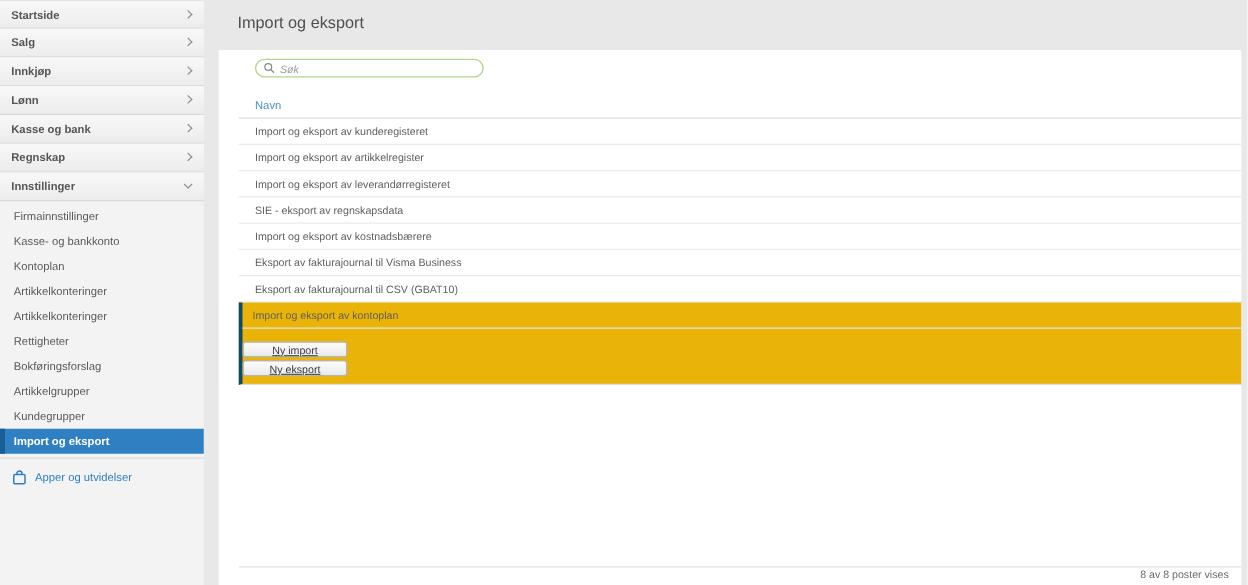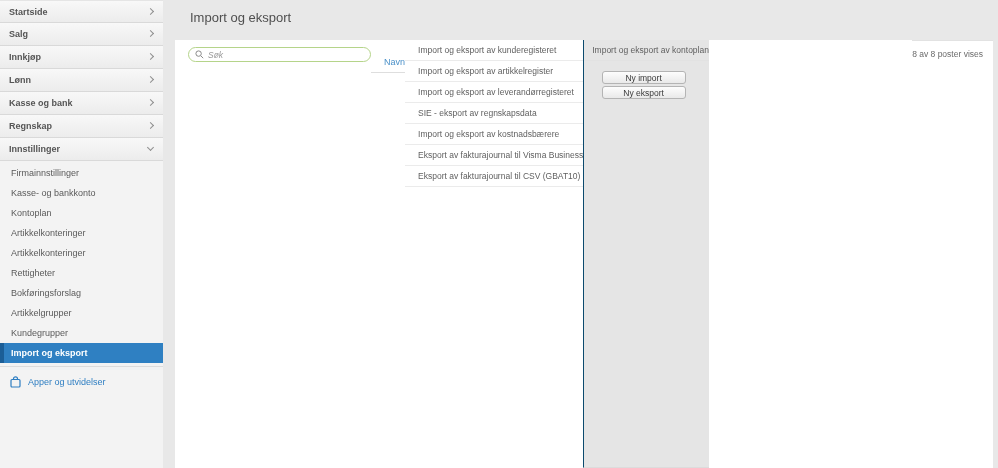--- a/index.html
+++ b/index.html
@@ -51,21 +51,21 @@
   .apps-link svg { flex:0 0 auto; }
 
   
   .page-title {
     position:absolute; left:190px; top:10px;
     font-size:13px; font-weight:normal; color:#4f4f4f;
   }
   .panel {
     position:absolute; left:175px; top:40px; width:818px; bottom:0;
     background:#fff;
-    display:flex; 
+    display:flex; flex-direction:column;padding-left:16px;
   }
   .search-wrap { padding:7px 0 0 13px; }
   .search-box {
     width:183px; height:15px;
     border:1px solid #b5d48a; border-radius:8px;
     display:flex; align-items:center; padding:0 6px; gap:4px;
     background:#fff;
   }
   .search-box input {
     border:none; outline:none; background:transparent;
@@ -78,43 +78,43 @@
     font-size:9px; color:#4a90c8;
     height:18px; line-height:14px;
     border-bottom:1px solid #dedede;
   }
   .row {
     height:21px; line-height:21px; font-size:8.5px; color:#5f5f5f;
     padding-left:13px; border-bottom:1px solid #ebebeb;
     cursor:pointer; white-space:nowrap;
   }
   .selected-block {
-    background:#e5e5e5; border-left:1px solid #0c4a6e;
+    background:#eab308; border-left:3px solid #0c4a6e;
     border-bottom:1px solid #dcdcdc;
   }
   .selected-block .row.selected {
     background:transparent; border-bottom:1px solid #e2e2e2;
     padding-left:8px;
   }
   .actions {
     height:44px; padding:10px 6px 0 0;
-    display:flex; flex-direction:column; align-items:center; gap:2px;
+    display:flex; flex-direction:column; align-items:flex-start; gap:2px;text-decoration:underline;
   }
   .btn {
     width:84px; height:13px;
     background:linear-gradient(#fdfdfd,#e9e9e9);
     border:1px solid #b4b4b4; border-radius:3px;
     font-family:"Liberation Sans", sans-serif;
     font-size:8.5px; color:#3a3a3a; line-height:10px;
     cursor:pointer;
   }
   .panel-spacer { flex:1; }
   .panel-footer {
     border-top:1px solid #e2e2e2;
-    height:27px; display:flex; align-items:center; justify-content:flex-end;
+    height:15px; display:flex; justify-content:flex-end;
     padding-right:10px; font-size:8.5px; color:#6b6b6b;
   }
 </style>
 </head>
 <body>
 
 <div class="screen">
 
   <aside class="sidebar">
     <nav class="nav-top">

